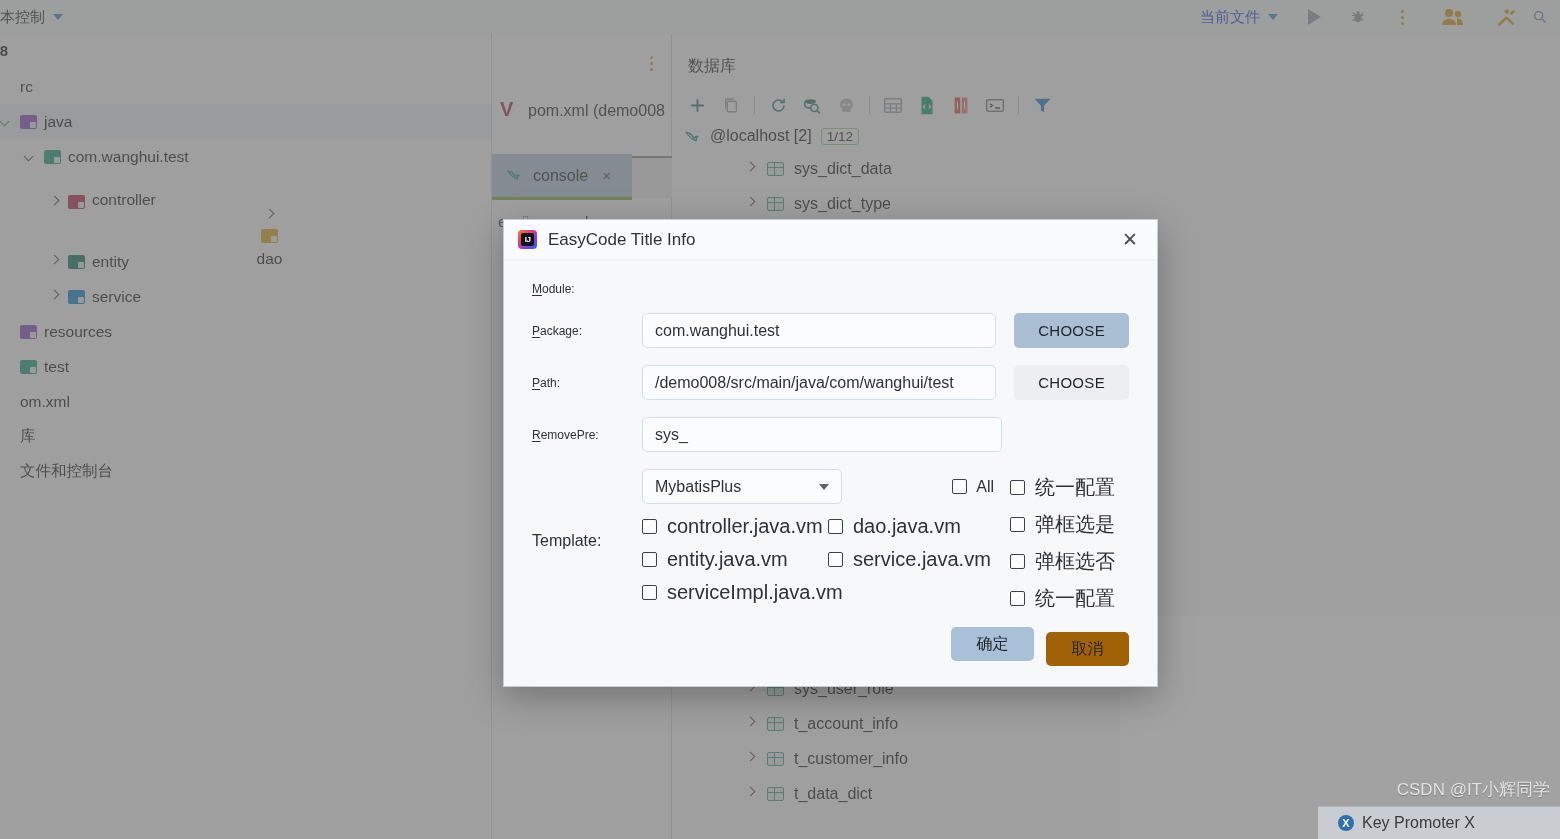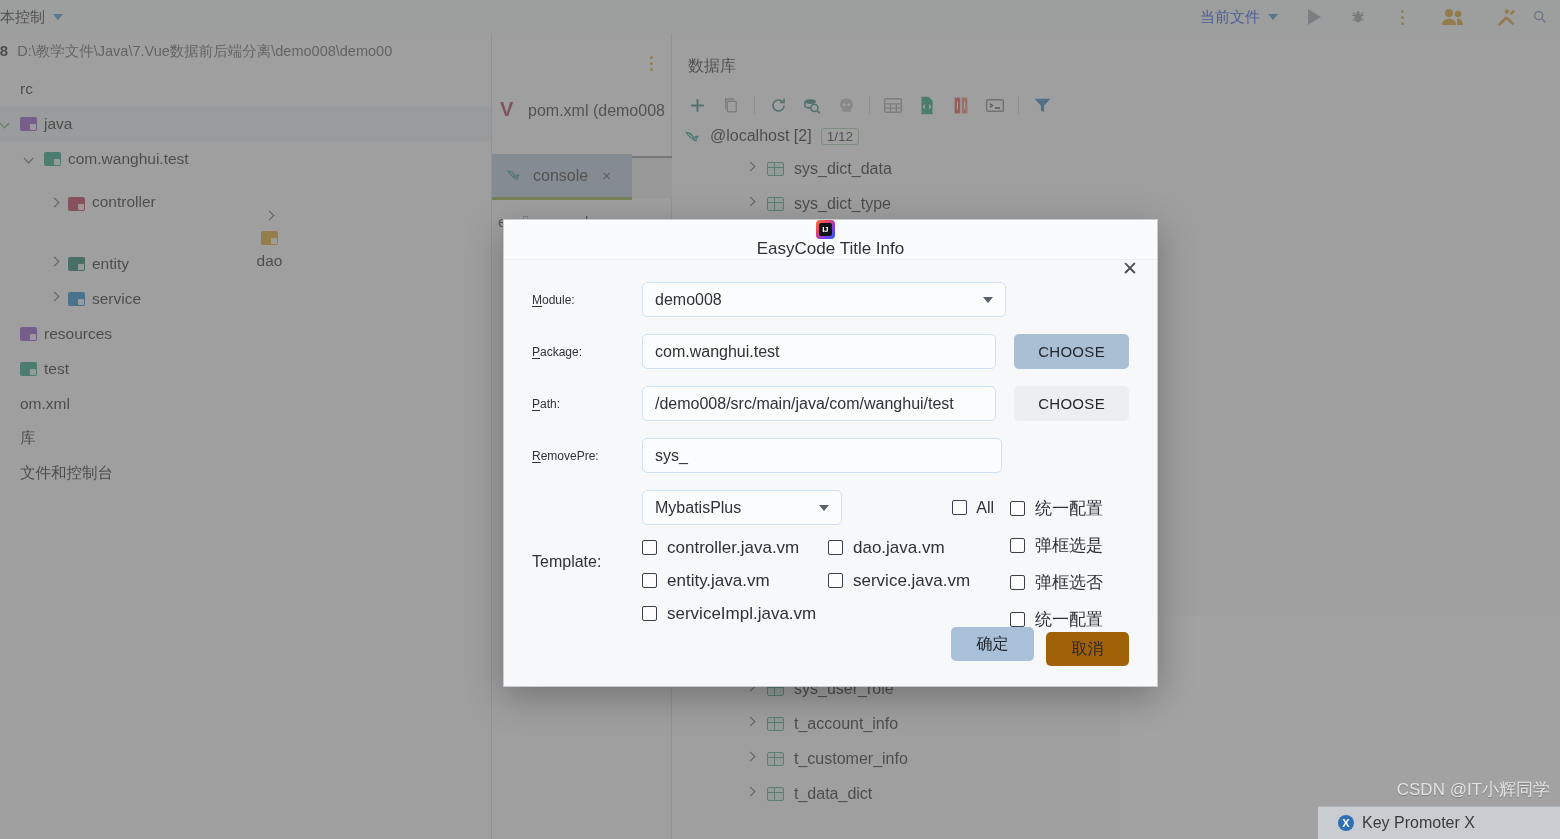--- a/index.html
+++ b/index.html
@@ -221,21 +221,20 @@
     width: 655px; height: 468px;
     background: #f7f8fa;
     border: 1px solid #c9ccd1;
     box-shadow: 0 10px 34px rgba(0,0,0,.28);
     z-index: 60;
   }
   .dlg-head {
     height: 40px; background: #fafbfc;
     display:flex; align-items:center; padding: 0 14px;
     border-bottom: 1px solid #eceef0;
-    flex-direction: column;
   }
   .ij-icon {
     width: 19px; height: 19px; border-radius: 4px; flex:none;
     background: linear-gradient(135deg,#f97a2e 0%, #e6406e 35%, #7a3cf0 70%, #1f6fe0 100%);
     position: relative; margin-right: 11px;
   }
   .ij-icon::after {
     content:""; position:absolute; inset: 3px;
     background: #121317; border-radius: 2px;
   }
@@ -285,21 +284,21 @@
   .tmpl-block { display: flex; margin-top: 3px; }
   .tmpl-label {
     width: 110px; flex:none; font-size: 16px; color:#2e3238;
     align-self: center; padding-bottom: 4px;
   }
   .tmpl-cols { display:flex; flex: 1; }
   .tmpl-left { width: 352px; }
   .tmpl-sel-row { display:flex; align-items:center; }
   .cb-line {
     display:flex; align-items:center; gap: 10px;
-    height: 33px; font-size: 17px; color: #2e3238; white-space: nowrap;
+    height: 33px; font-size: 20px; color: #2e3238; white-space: nowrap;
   }
   .cb {
     width: 15px; height: 15px; flex: none;
     border: 1.8px solid #3c4048; border-radius: 2px; background: #fdfdfe;
   }
   .cb-grid {
     display: grid; grid-template-columns: 186px 1fr; margin-top: 6px;
   }
   .cb-all {
     display:flex; align-items:center; gap: 9px;
@@ -374,21 +373,20 @@
           <circle cx="10" cy="10" r="6" stroke="#5e86ad" stroke-width="2" fill="none"></circle>
           <path d="M15 15l5 5" stroke="#5e86ad" stroke-width="2"></path>
         </svg>
       </div>
     </div>
   </div>
 
   <div class="project-pane">
     <div class="proj-root">
       <span class="nm">o008</span>
-      <span class="pth">D:\教学文件\Java\7.Vue数据前后端分离\demo008\demo00</span>
     </div>
     <div id="tree-host">
         <div class="tree-row">
           <span class="arrow "></span>
           <span>rc</span>
         </div>
         <div class="tree-row hl" style="padding-left: 0px;">
           <span class="arrow down downg"></span>
           <span class="fico purple"></span>
           <span>java</span>
@@ -607,24 +605,20 @@
     <span class="ij-icon"></span>
     <span class="dlg-title">EasyCode Title Info</span>
     <span class="dlg-close">✕</span>
   </div>
 
   <div class="dlg-body">
 
     <div class="frow">
       <div class="flabel">
         <u>M</u><span>odule:</span>
-      </div>
-      <div class="ipt w-sel">
-        <span>demo008</span>
-        <span class="sel-caret"></span>
       </div>
     </div>
 
     <div class="frow">
       <div class="flabel">
         <u>P</u><span>ackage:</span>
       </div>
       <div class="ipt w-txt">
         <span>com.wanghui.test</span>
       </div>

